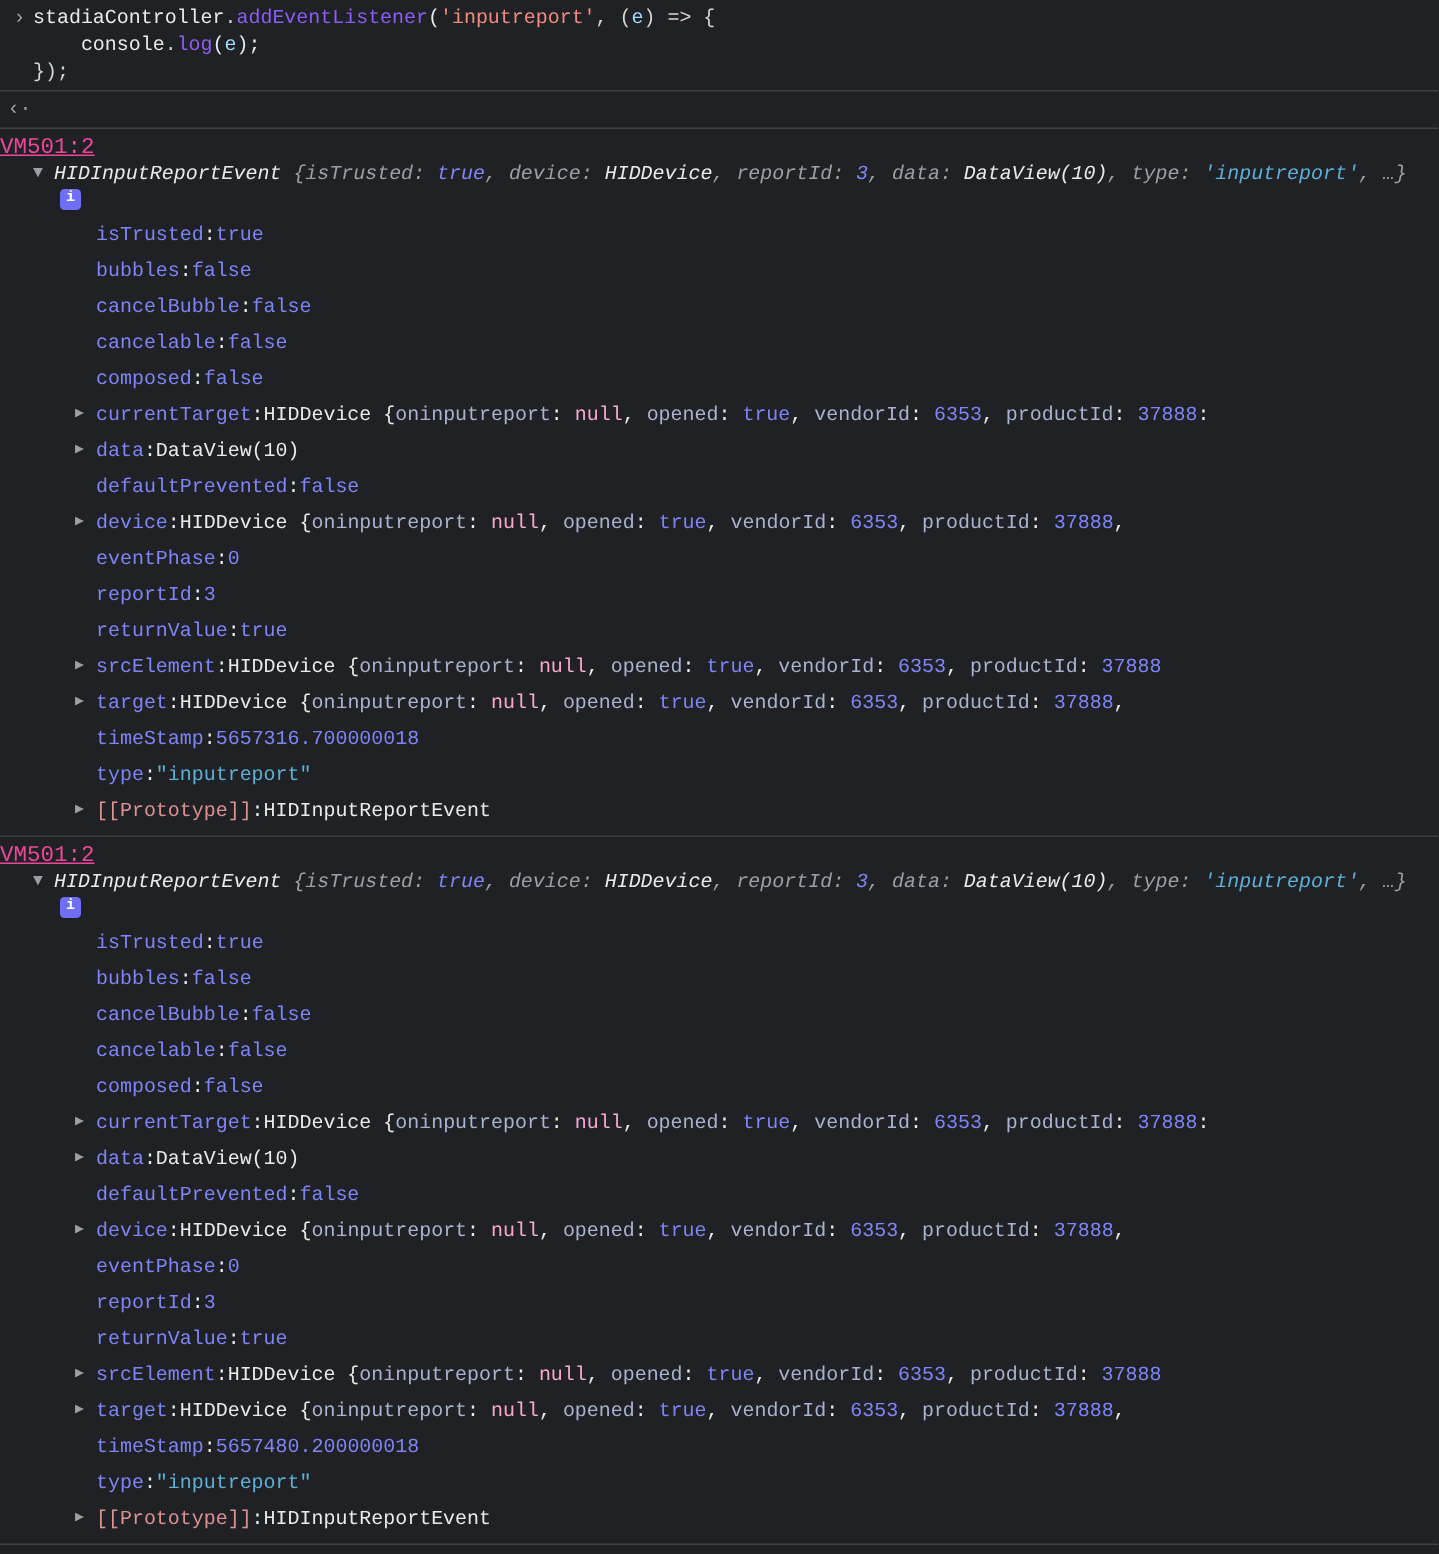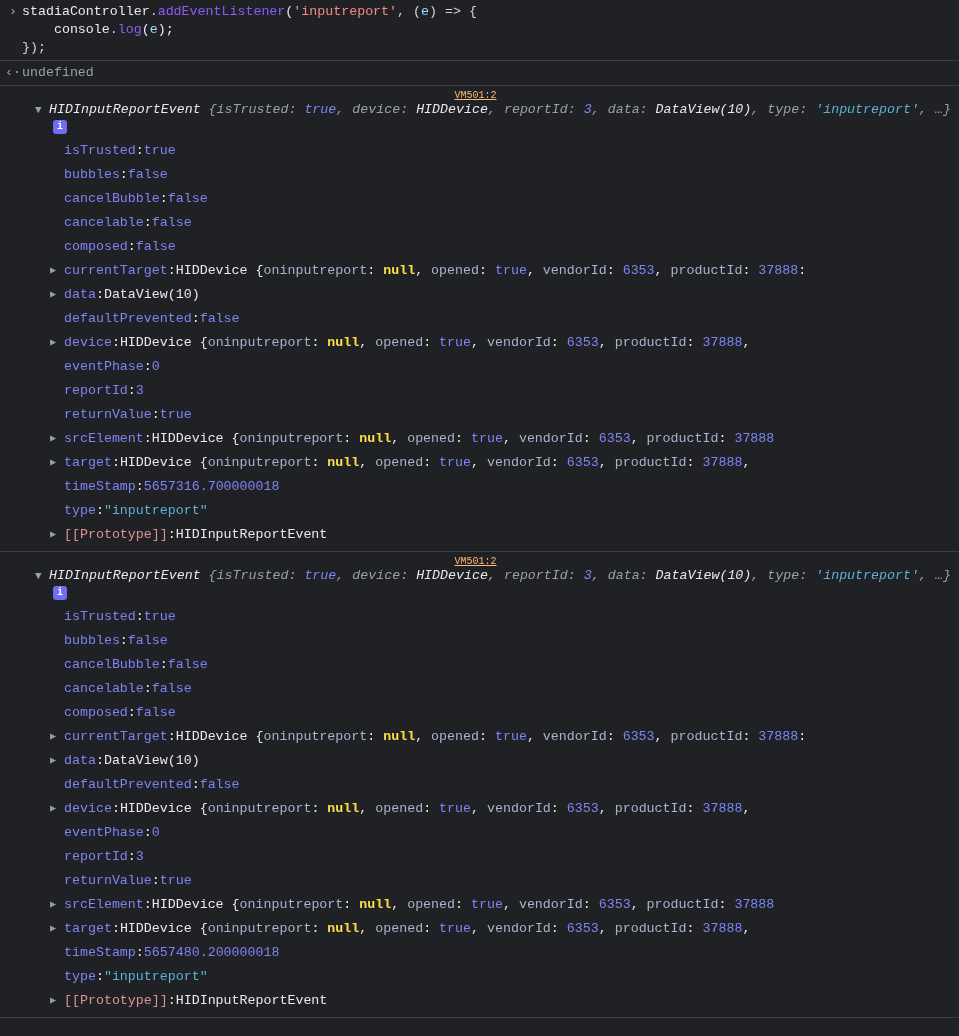--- a/index.html
+++ b/index.html
@@ -23,30 +23,30 @@
   .c-obj   { color: #e8eaed; }   
   .c-func  { color: #8b5cf6; }
   .c-paren { color: #e8eaed; }
   .c-str   { color: #f28b82; }
   .c-punct { color: #d4d4d4; }
   .c-ident { color: #9cdcfe; }
   .c-faded { color: #9aa0a6; }
 
   .event-block { padding: 2px 0 4px 0; position: relative; }
   .source-link {
-    text-align: center;
+    text-align: left;
     padding: 2px 8px 0 0;
-    color: #fdba74;
+    color: #ec4899;
     text-decoration: underline;
-    font-size: 10px;
+    font-size: 15px;
   }
   .summary-wrap {
     display: flex;
     align-items: flex-start;
-    padding-left: 35px;
+    padding-left: 22px;
     padding-right: 6px;
   }
   .tri {
     width: 14px; flex: 0 0 14px;
     color: #9aa0a6;
     user-select: none;
     font-size: 11px;
     line-height: 18px;
     cursor: pointer;
   }
@@ -95,38 +95,37 @@
     font-size: 10px;
     user-select: none;
     cursor: pointer;
   }
   .prop-tri.has::before { content: "▶"; }
   .pk   { color: #7e85f6; }          
   .pk-dim { color: #fca5a5; opacity:.85; }
   .colon{ color: #e8eaed; }
   .pv-num  { color: #7e85f6; }
   .pv-bool { color: #7e85f6; }
-  .pv-null { color: #fde047; font-weight: bold; }
+  .pv-null { color: #f9a8d4; }
   .pv-cls  { color: #e8eaed; }
   .pv-str  { color: #5db0d7; }
   .inner-k { color: #a8b3cf; text-align: center; }
 </style>
 </head>
 <body>
 
 <div class="row input-row">
   <div class="gutter">›</div>
   <div class="code-area"><span class="c-obj">stadiaController</span><span class="c-punct">.</span><span class="c-func">addEventListener</span><span class="c-paren">(</span><span class="c-str">'inputreport'</span><span class="c-punct">, (</span><span class="c-ident">e</span><span class="c-punct">) =&gt; {</span>
 <span>    </span><span class="c-obj">console</span><span class="c-punct">.</span><span class="c-func">log</span><span class="c-paren">(</span><span class="c-ident">e</span><span class="c-paren">);</span>
 <span class="c-punct">});</span></div>
 </div>
 
 <div class="row return-row">
   <div class="gutter">‹·</div>
-  <div class="code-area c-faded">undefined</div>
 </div>
 
 <div id="events-container">
     <div class="row event-block">
       <div class="source-link">VM501:2</div>
       <div class="summary-wrap">
         <div class="tri down"></div>
         <div class="summary"><span class="cls">HIDInputReportEvent</span> {<span class="k">isTrusted</span>: <span class="vbool">true</span>, <span class="k">device</span>: <span class="vcls">HIDDevice</span>, <span class="k">reportId</span>: <span class="vnum">3</span>, <span class="k">data</span>: <span class="vcls">DataView(10)</span>, <span class="k">type</span>: <span class="vstr">'inputreport'</span>, …} <span class="info-badge">i</span></div>
       </div>
       <div class="props">

